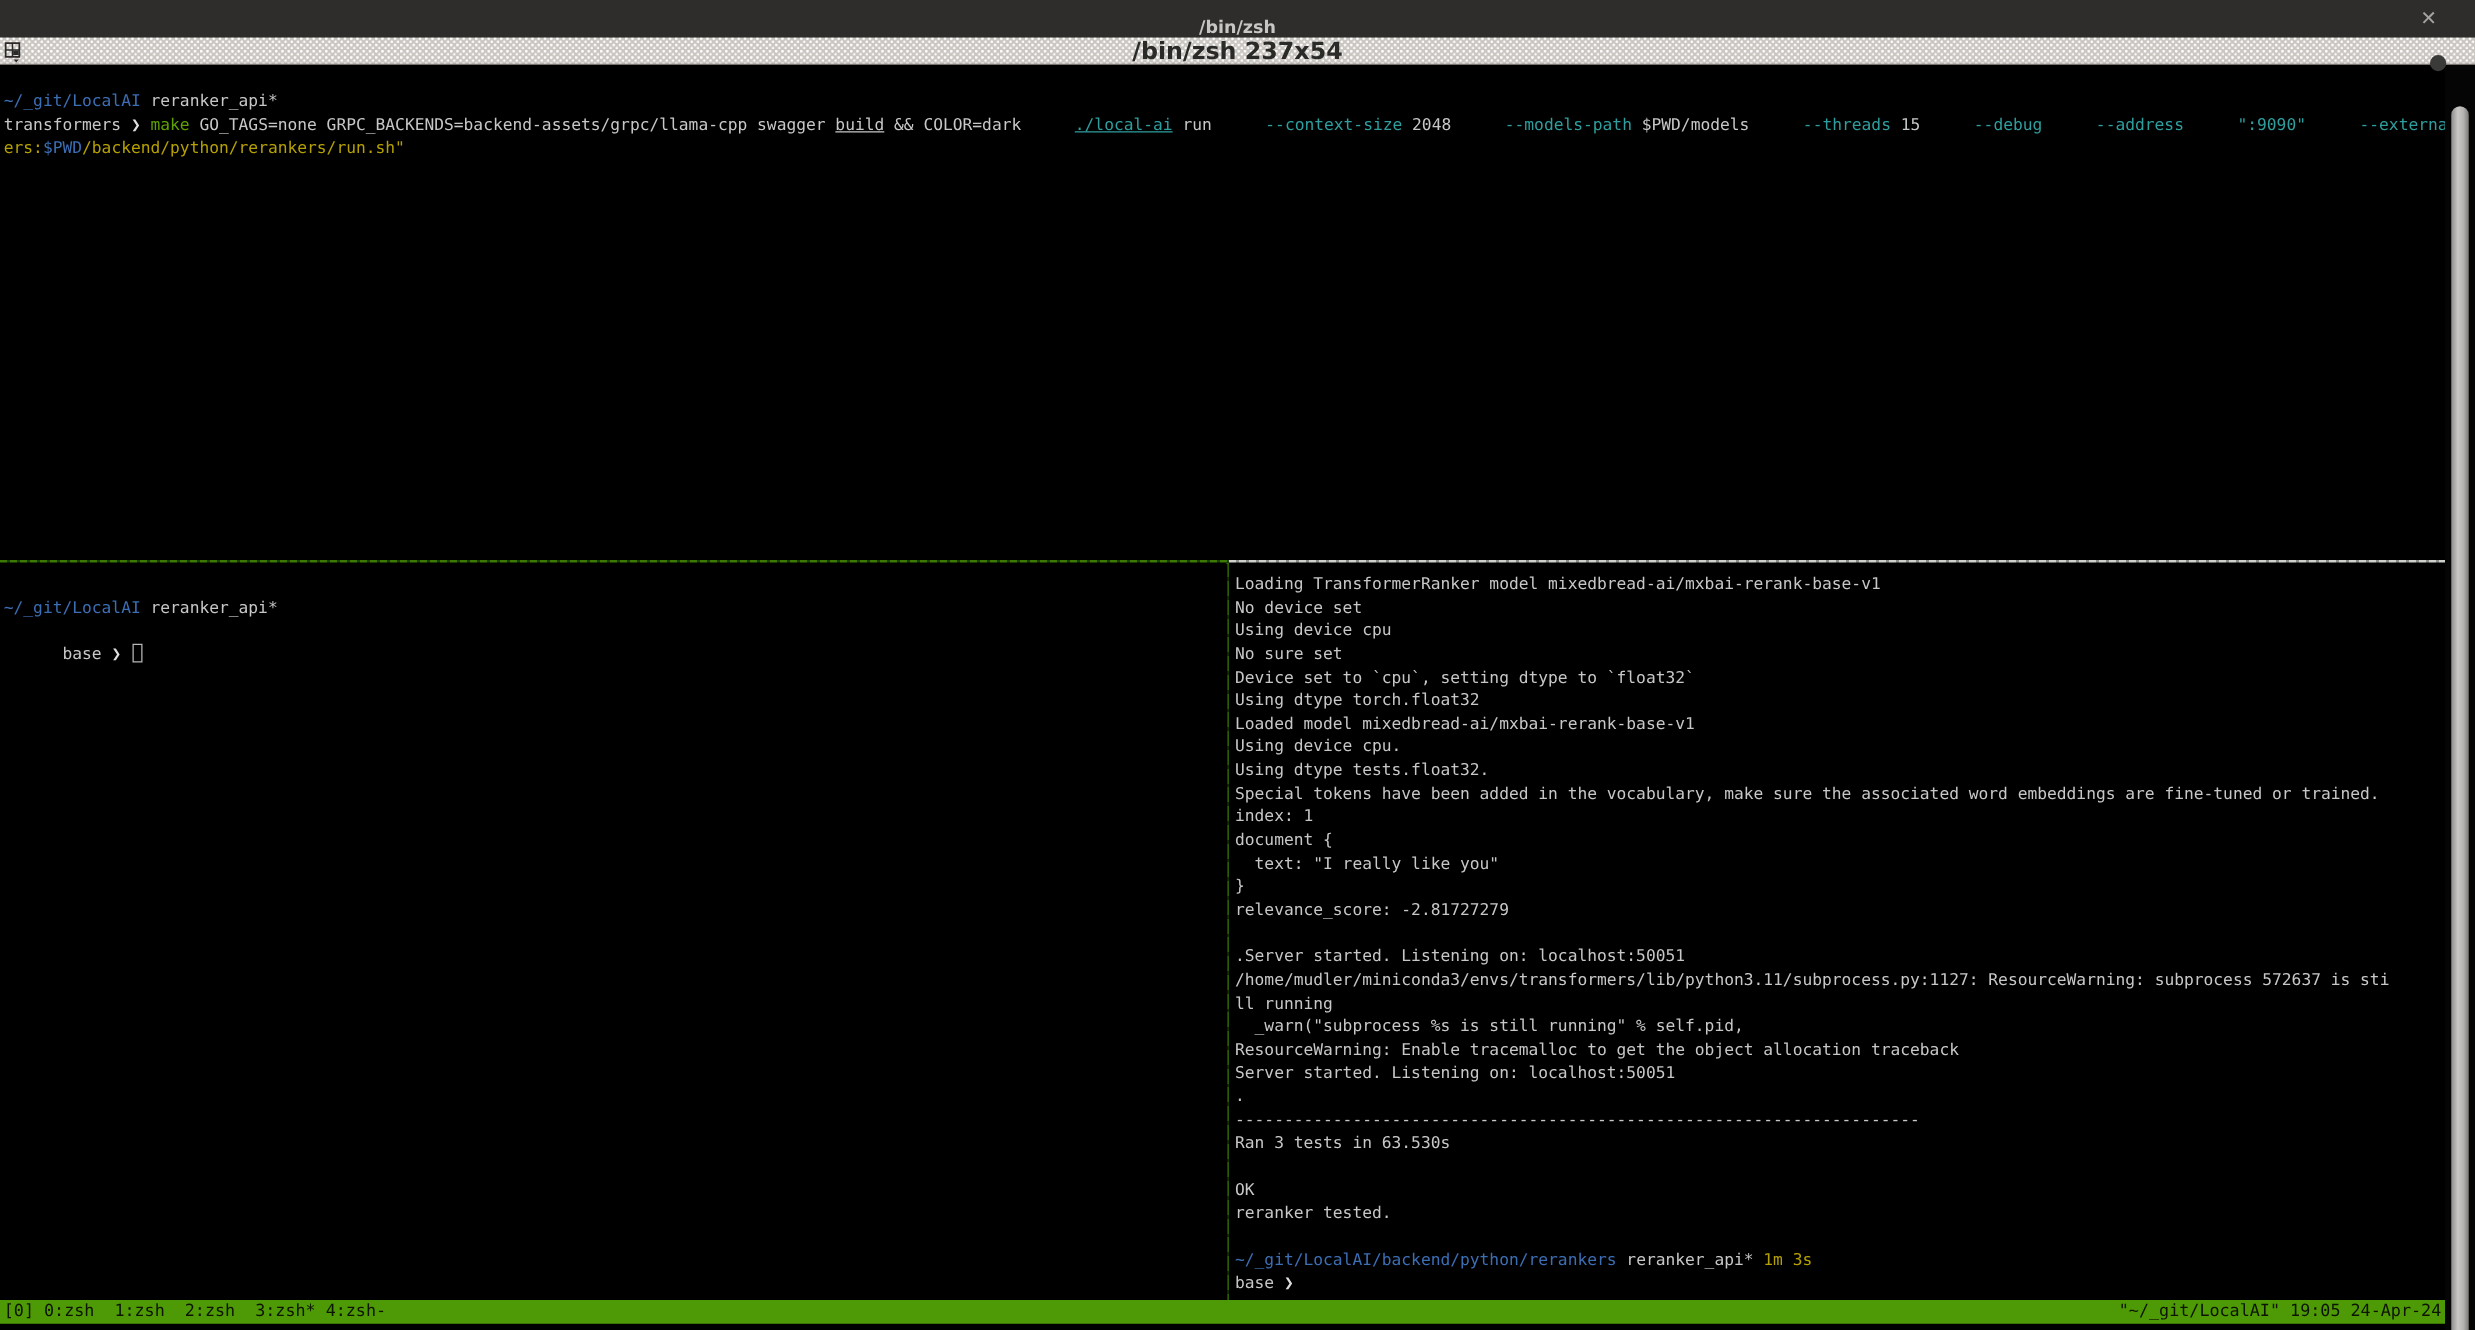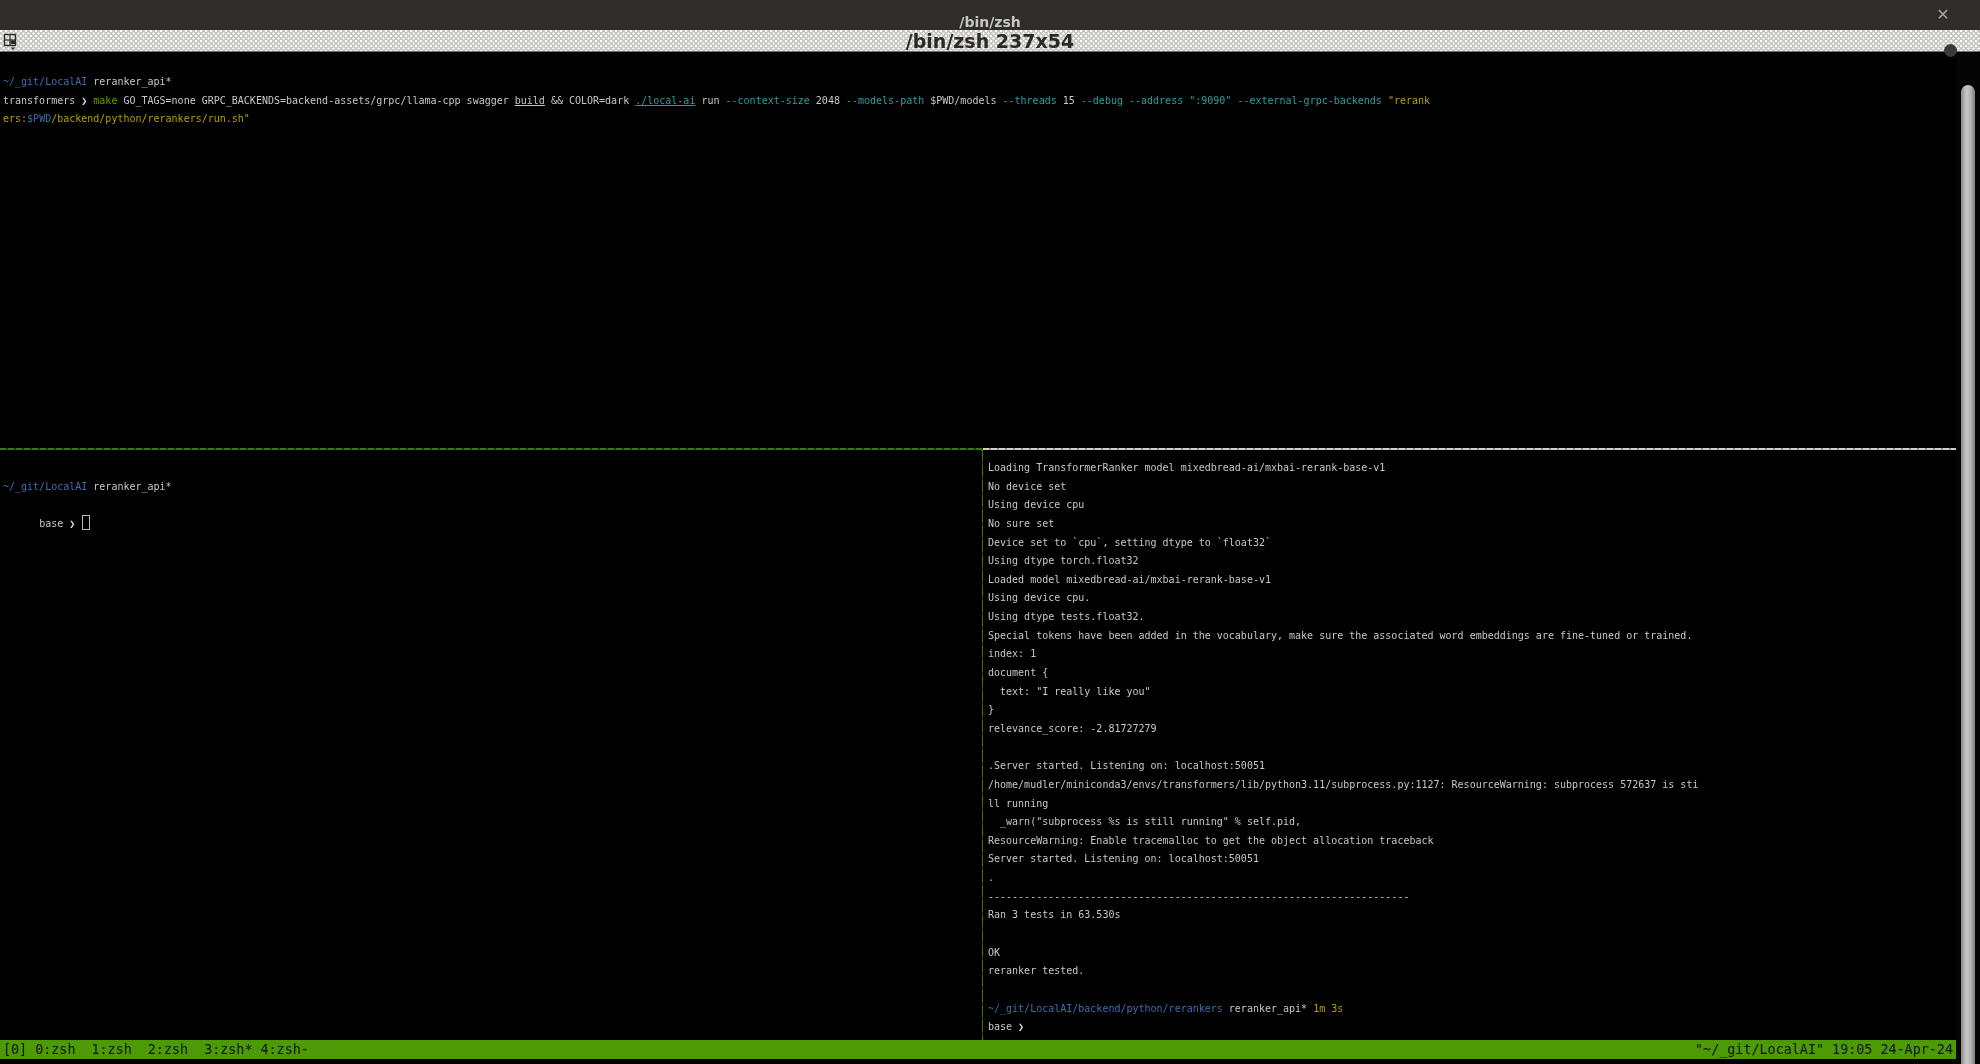--- a/index.html
+++ b/index.html
@@ -30,29 +30,29 @@
     background-image:
       radial-gradient(circle at 1px 1px,#fdfdfd 0.9px,rgba(0,0,0,0) 1.2px),
       radial-gradient(circle at 3.5px 3.5px,#fdfdfd 0.9px,rgba(0,0,0,0) 1.2px);
     background-size:5px 5px;
     border-bottom:1px solid #76726e;
     display:flex;align-items:center;justify-content:center;
     font-family:"DejaVu Sans",sans-serif;font-size:19px;font-weight:bold;color:var(--tabbar-fg);
   }
   .tab-icon{position:absolute;left:3px;top:3px;width:18px;height:18px;}
   
-  .pane{position:absolute;background:var(--bg);overflow:hidden;font-size:10px;}
+  .pane{position:absolute;background:var(--bg);overflow:hidden;font-size:13px;}
   .top-pane{left:0;top:52px;width:1956px;height:397px;padding:21px 0 0 3px;}
   .bl-pane{left:0;top:451px;width:982px;height:589px;padding:27px 0 0 3px;}
   .br-pane{left:984px;top:451px;width:972px;height:589px;padding:8px 0 0 4px;}
   .term-line{height:18.65px;line-height:18.65px;white-space:pre;color:var(--fg);}
   [data-c="fg"]{color:var(--fg);}
   [data-c="blue"]{color:var(--blue);}
   [data-c="green"]{color:var(--green);margin-top:24px;}
-  [data-c="teal"]{color:var(--teal);}
+  [data-c="teal"]{color:var(--teal);margin-left:35px;}
   [data-c="yellow"]{color:var(--yellow);}
   [data-c="bright"]{color:#dedede;}
   .u{text-decoration:underline;}
   .cursor-hollow{
     display:inline-block;width:8px;height:15px;border:1.5px solid #b8b8b8;
     vertical-align:-3px;margin-left:1px;
   }
   
   .hdiv,.vdiv{position:absolute;}
   .hdiv-left{

